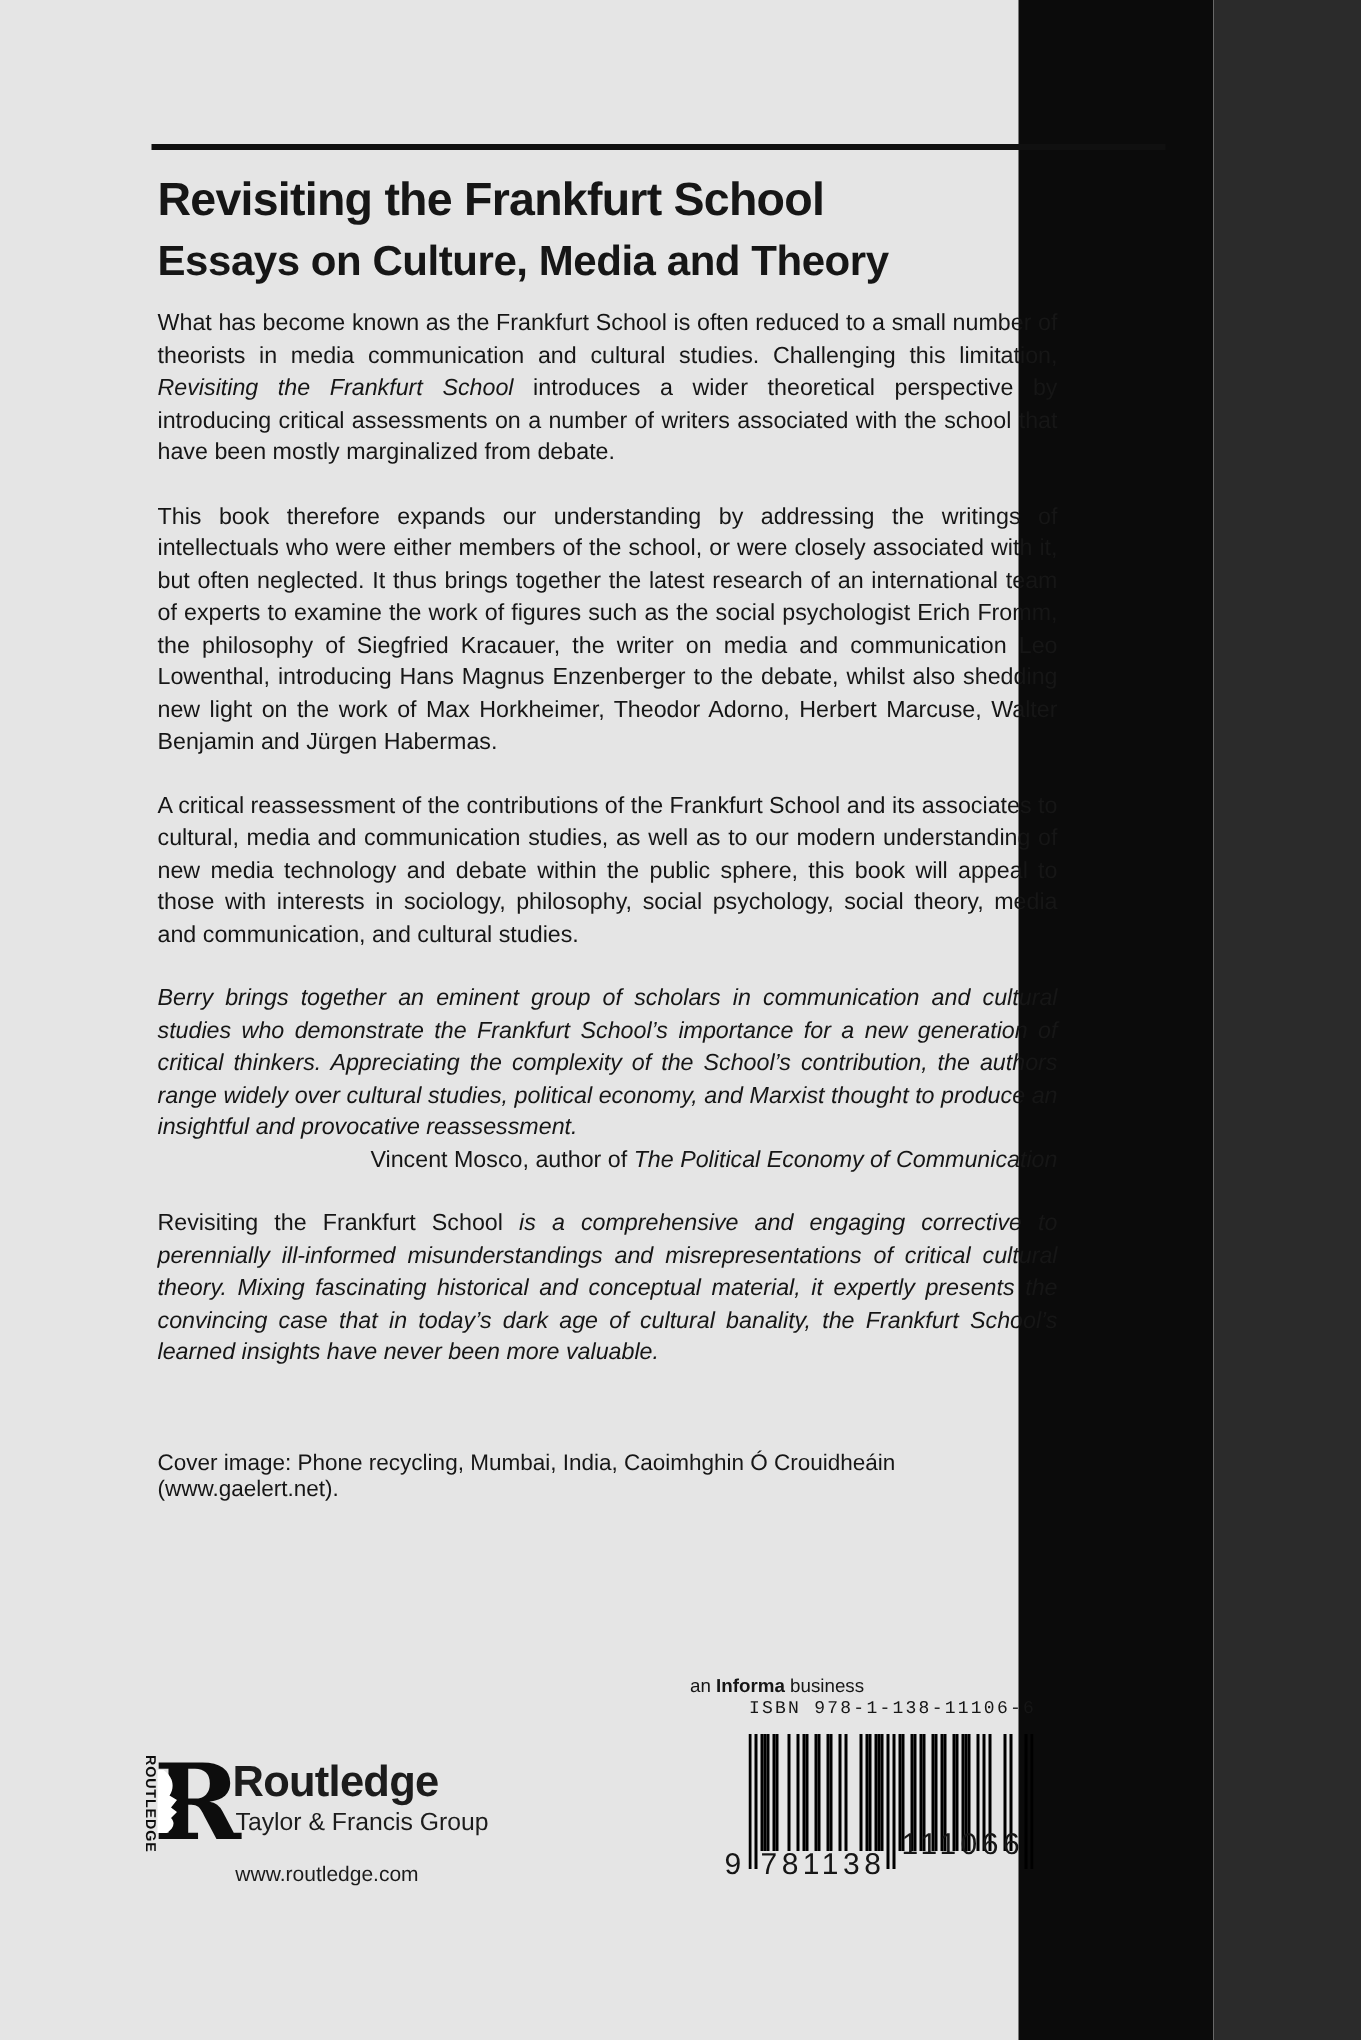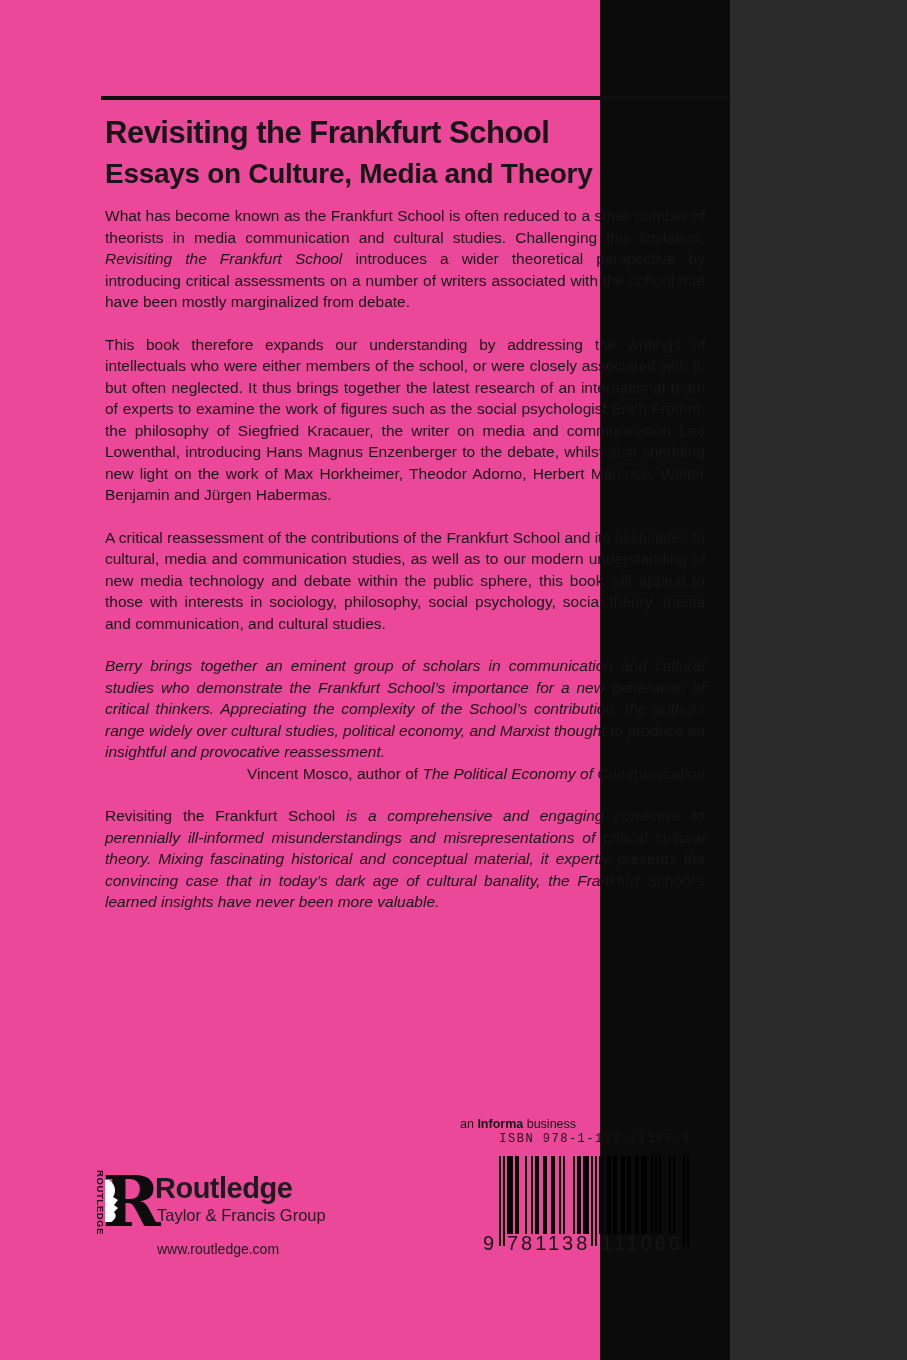--- a/index.html
+++ b/index.html
@@ -1,19 +1,19 @@
 <!DOCTYPE html>
 <html><head>
 <meta charset="utf-8">
 <style>
   html,body{margin:0;padding:0;background:#2b2b2b;}
   .cover{
     position:relative;
-    width:730px;height:1360px;
-    background:#ec4899;
+    width:809px;height:1360px;
+    background:#e5e5e5;
     overflow:hidden;
     font-family:"Liberation Sans", sans-serif;
     color:#161616;
   }
   .right-band{
     position:absolute;top:0;right:0;width:130px;height:1360px;
     background:#0b0b0b;
   }
   .top-rule{
     position:absolute;left:101px;top:96px;width:676px;height:4px;
@@ -62,21 +62,21 @@
   }
   .barcode svg{position:absolute;left:0;top:0;}
   .barcode .digit-9{
     position:absolute;left:-16px;top:76px;font-size:20px;
   }
   .barcode .digits-left{
     position:absolute;left:8px;top:76px;width:80px;text-align:right;
     font-size:20px;letter-spacing:3px;
   }
   .barcode .digits-right{
-    position:absolute;left:102px;top:76px;width:80px;text-align:center;
+    position:absolute;left:102px;top:63px;width:80px;text-align:center;
     font-size:20px;letter-spacing:3px;
   }
   
   .rlogo{
     position:absolute;left:95px;top:1170px;display:flex;align-items:flex-start;
   }
   .rlogo-mark{position:relative;width:50px;height:66px;display:flex;}
   .rlogo-vert{
     writing-mode:vertical-rl;
     font-size:9.5px;font-weight:700;letter-spacing:0.6px;line-height:1;
@@ -117,20 +117,21 @@
 
     <p class="body-par">This book therefore expands our understanding by addressing the writings of intellectuals who were either members of the school, or were closely associated with it, but often neglected. It thus brings together the latest research of an international team of experts to examine the work of figures such as the social psychologist Erich Fromm, the philosophy of Siegfried Kracauer, the writer on media and communication Leo Lowenthal, introducing Hans Magnus Enzenberger to the debate, whilst also shedding new light on the work of Max Horkheimer, Theodor Adorno, Herbert Marcuse, Walter Benjamin and Jürgen Habermas.</p>
 
     <p class="body-par">A critical reassessment of the contributions of the Frankfurt School and its associates to cultural, media and communication studies, as well as to our modern understanding of new media technology and debate within the public sphere, this book will appeal to those with interests in sociology, philosophy, social psychology, social theory, media and communication, and cultural studies.</p>
 
     <p class="body-par quote">Berry brings together an eminent group of scholars in communication and cultural studies who demonstrate the Frankfurt School’s importance for a new generation of critical thinkers. Appreciating the complexity of the School’s contribution, the authors range widely over cultural studies, political economy, and Marxist thought to produce an insightful and provocative reassessment.</p>
     <p class="attribution"><span>Vincent Mosco, author of </span><i>The Political Economy of Communication</i></p>
 
     <p class="body-par quote"><span class="lead-roman">Revisiting the Frankfurt School</span><span> is a comprehensive and engaging corrective to perennially ill-informed misunderstandings and misrepresentations of critical cultural theory. Mixing fascinating historical and conceptual material, it expertly presents the convincing case that in today’s dark age of cultural banality, the Frankfurt School’s learned insights have never been more valuable.</span></p>
 
+    <p class="cover-credit">Cover image: Phone recycling, Mumbai, India, Caoimhghin Ó Crouidheáin (www.gaelert.net).</p>
   </div>
 
   <div class="informa-line"><span>an </span><b>Informa</b><span> business</span></div>
 
   <div class="isbn-label">ISBN 978-1-138-11106-6</div>
 
   <div class="barcode">
     <svg width="190" height="90" viewBox="0 0 190 90" fill="#000000">
         <rect x="0" y="0" width="2" height="90"></rect>
         <rect x="4" y="0" width="2" height="90"></rect>

